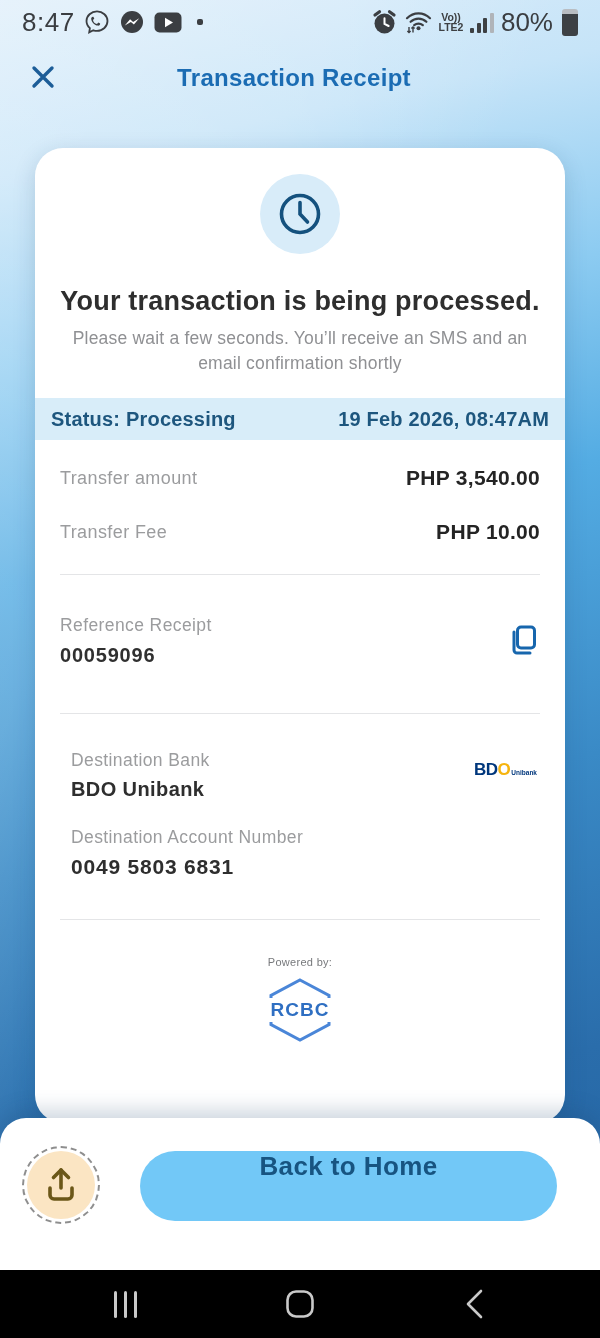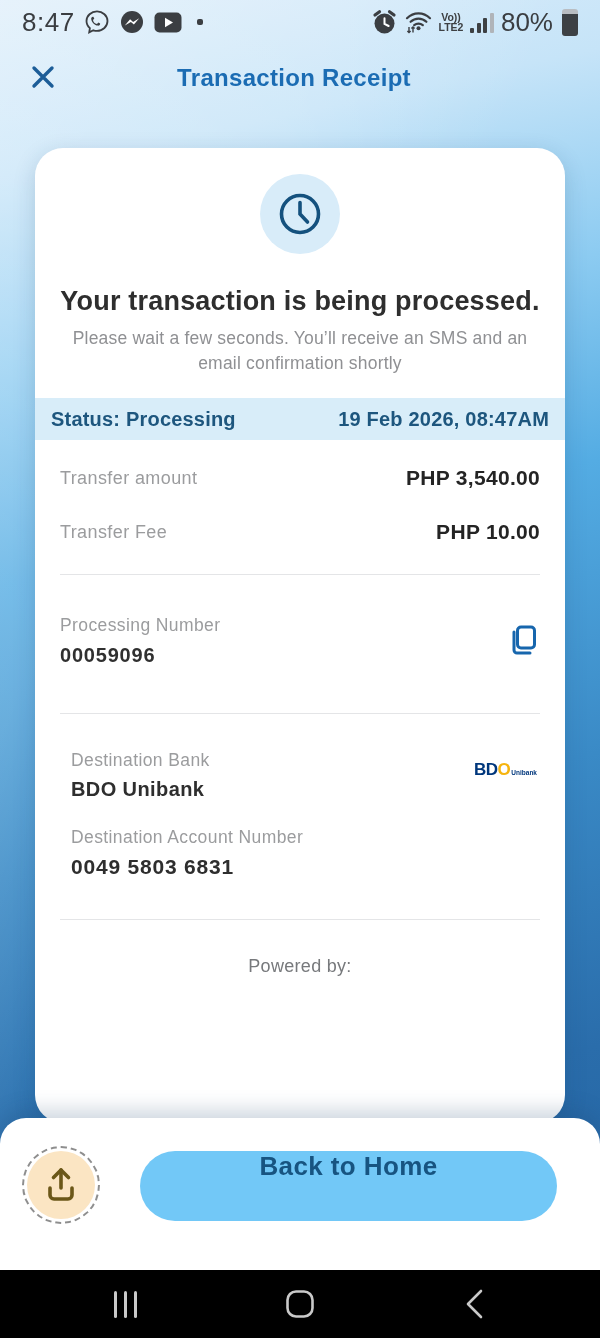--- a/index.html
+++ b/index.html
@@ -72,21 +72,21 @@
   .dest-item { margin-bottom:26px; }
   .dest-item:last-child { margin-bottom:0; }
   .dest-value { margin-top:7px; font-size:20px; font-weight:bold; color:#2e2e2e; letter-spacing:.4px; }
   .dest-value.name { font-size:19px; letter-spacing:.6px; }
   .dest-value.acct { font-size:21px; letter-spacing:.8px; }
   .bdo-logo { position:absolute; right:28px; top:46px; white-space:nowrap; font-weight:bold; font-style:normal; }
   .bdo-bd { color:#00377c; font-size:17px; letter-spacing:-.5px; }
   .bdo-o  { color:#f6b40e; font-size:17px; letter-spacing:-.5px; }
   .bdo-sub{ color:#00377c; font-size:6.5px; font-weight:bold; margin-left:1px; }
 
-  .powered { margin-top:36px; text-align:center; font-size:18px; color:#77797c; letter-spacing:.3px; }
+  .powered { margin-top:36px; text-align:center; font-size:11px; color:#77797c; letter-spacing:.3px; }
   .rcbc-logo { position:relative; width:68px; height:64px; margin:10px auto 0; }
   .rcbc-text { position:absolute; left:50%; top:50%; transform:translate(-50%,-50%);
     background:#ffffff; padding:1px 2px; font-size:19px; font-weight:bold; color:#2f6fc2; letter-spacing:1px; }
 
   
   .bottom-sheet { position:absolute; top:1118px; left:0; right:0; height:152px;
     background:#ffffff; border-radius:26px 26px 0 0;
     box-shadow:0 -8px 20px rgba(30,70,110,.22); }
   .share-btn { position:absolute; left:27px; top:33px; width:68px; height:68px; border-radius:50%;
     background:#fbe5c3; outline:2px dashed #8e8e8e; outline-offset:3px;
@@ -197,21 +197,21 @@
       </div>
       <div class="amt-row">
         <span class="amt-label">Transfer Fee</span>
         <span class="amt-value">PHP 10.00</span>
       </div>
     </div>
 
     <div class="divider"></div>
 
     <div class="ref-block">
-      <div class="field-label">Processing Number</div>
+      <div class="field-label">Reference Receipt</div>
       <div class="ref-value">00059096</div>
       <div class="copy-btn">
         <svg width="36" height="38" viewBox="0 0 36 38">
           <path d="M10,10 V28 a3,3 0 0 0 3,3 H26" fill="none" stroke="#1766ad" stroke-width="3" stroke-linecap="round"></path>
           <rect x="13.5" y="5" width="17" height="21" rx="3.5" fill="none" stroke="#1766ad" stroke-width="3"></rect>
         </svg>
       </div>
     </div>
 
     <div class="divider"></div>
@@ -226,20 +226,26 @@
       </div>
       <div class="dest-item">
         <div class="field-label">Destination Account Number</div>
         <div class="dest-value acct">0049 5803 6831</div>
       </div>
     </div>
 
     <div class="divider"></div>
 
     <div class="powered">Powered by:</div>
+    <div class="rcbc-logo">
+      <svg width="68" height="64" viewBox="0 0 68 64">
+        <polygon points="34,2 63,17.5 63,46.5 34,62 5,46.5 5,17.5" fill="none" stroke="#4a86d8" stroke-width="3"></polygon>
+      </svg>
+      <span class="rcbc-text">RCBC</span>
+    </div>
 
   </div>
 
   <div class="bottom-sheet">
     <div class="share-btn">
       <svg width="36" height="38" viewBox="0 0 36 38">
         <path d="M18,4 V22" stroke="#6b5718" stroke-width="3.6" stroke-linecap="round" fill="none"></path>
         <path d="M10.5,11.5 L18,4 L25.5,11.5" stroke="#6b5718" stroke-width="3.6" stroke-linecap="round" stroke-linejoin="round" fill="none"></path>
         <path d="M7,22 v7 a4,4 0 0 0 4,4 h14 a4,4 0 0 0 4,-4 v-7" stroke="#6b5718" stroke-width="3.6" stroke-linecap="round" fill="none"></path>
       </svg>

